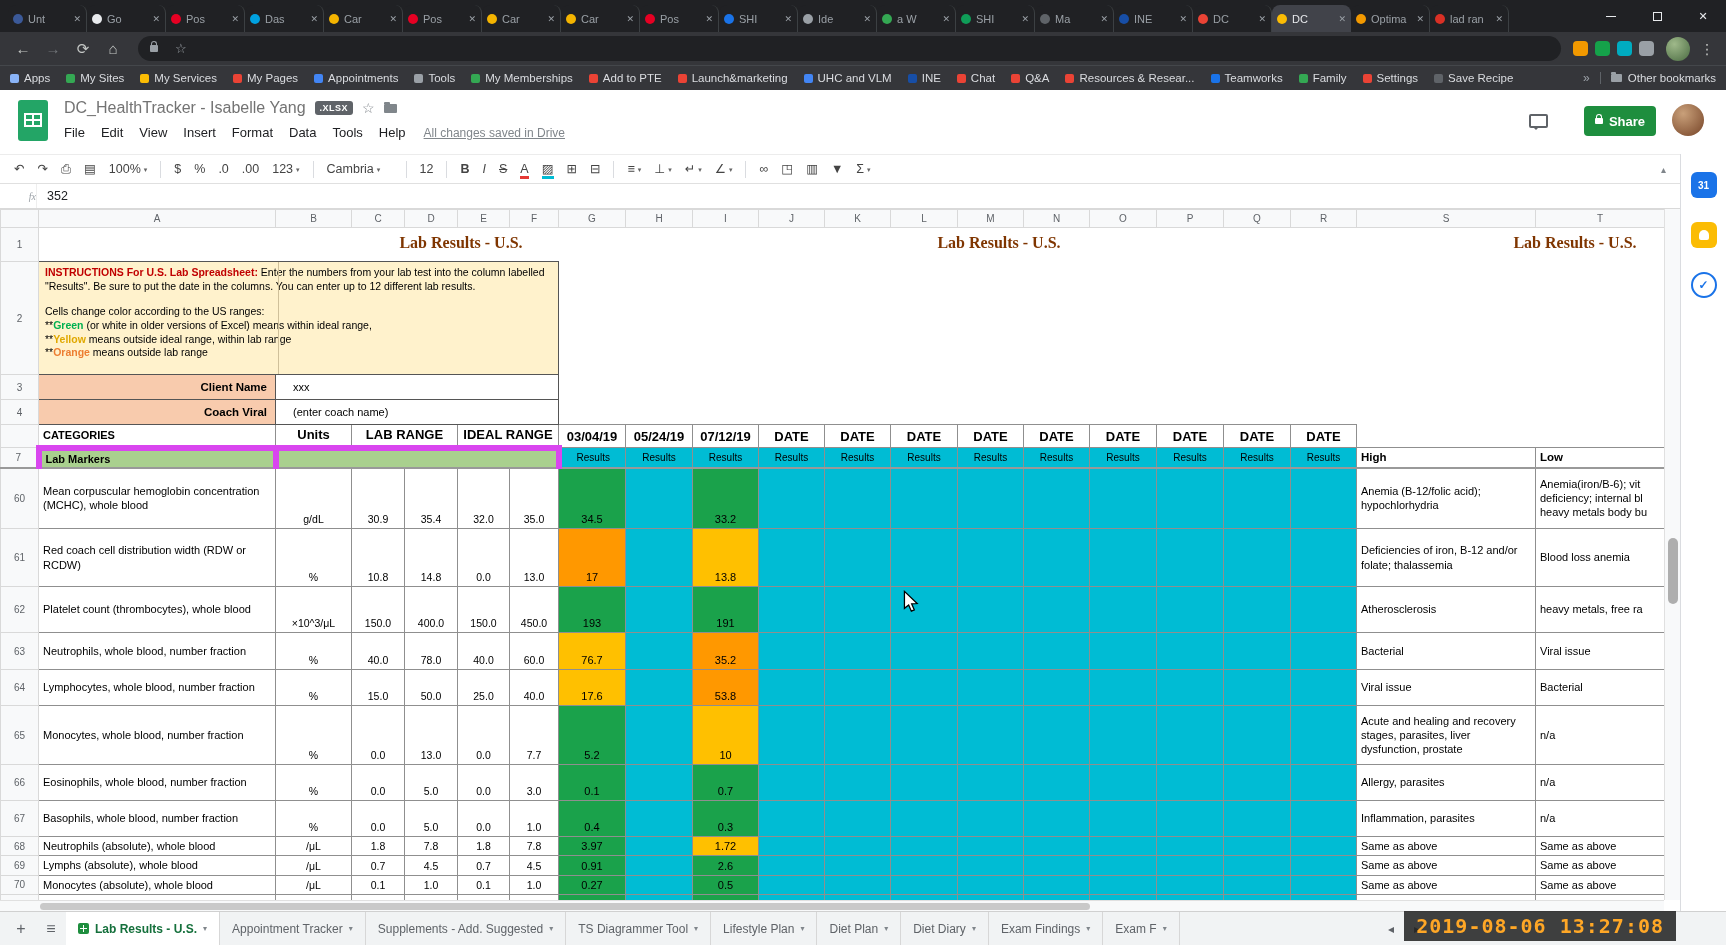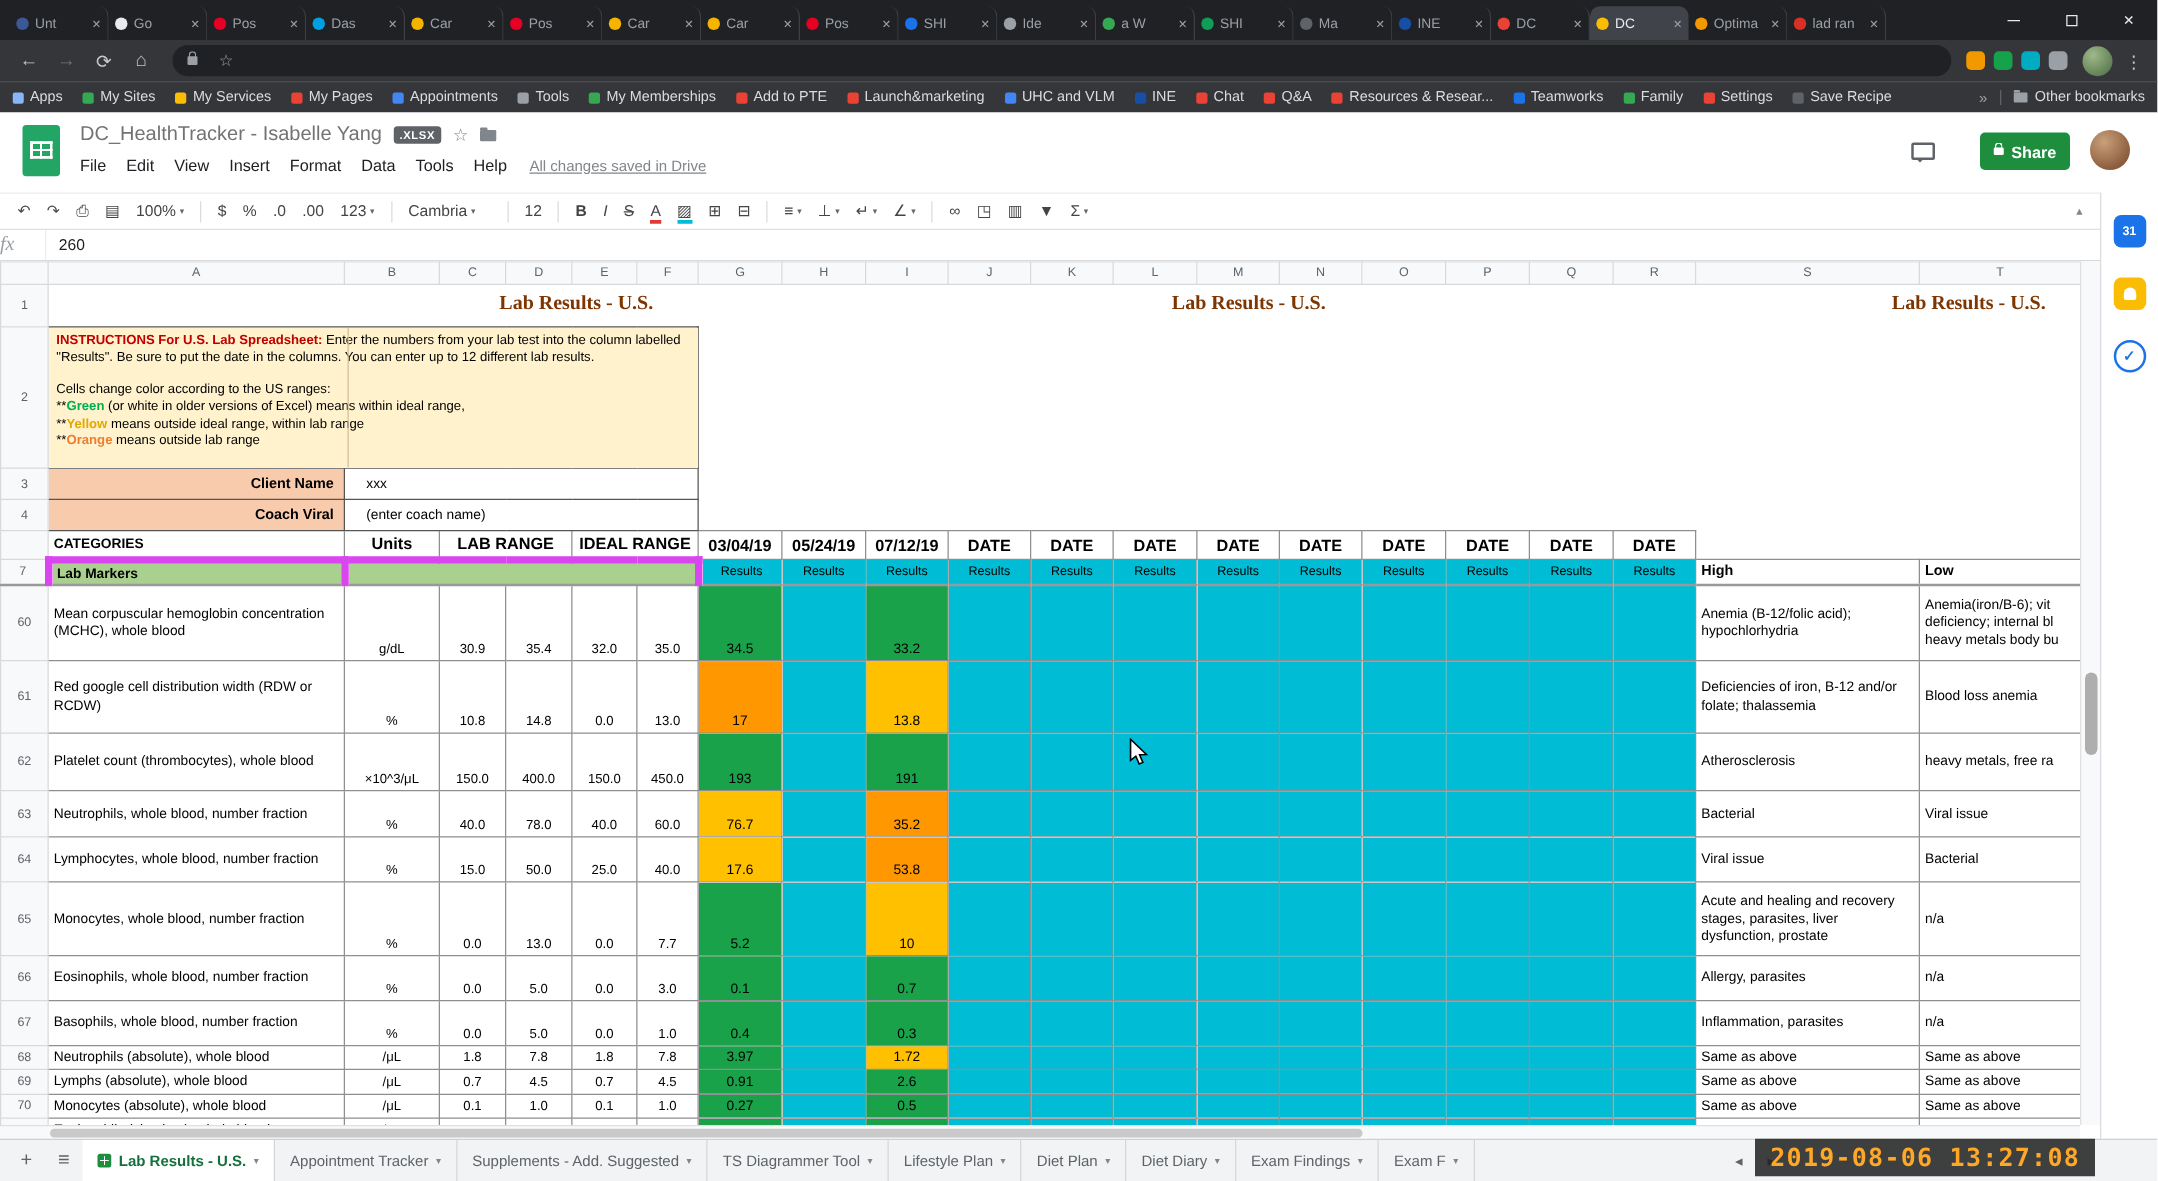--- a/index.html
+++ b/index.html
@@ -71,21 +71,21 @@
 .titem{font-size:12.5px;color:#444;display:inline-flex;align-items:center;position:relative;line-height:1;white-space:nowrap}
 .titem .caret{font-size:7px;color:#666;margin-left:3px;font-weight:normal;font-style:normal;text-decoration:none}
 .titem.bold{font-weight:bold}
 .titem.italic{font-style:italic}
 .titem.strike{text-decoration:line-through}
 .titem.wide{min-width:66px}
 .cbar{position:absolute;left:0;right:0;bottom:-4px;height:3px}
 .tsep{width:1px;height:17px;background:#dadce0}
 .collapse{color:#80868b;font-size:10px;margin-left:auto}
 .formulabar{position:absolute;left:0;top:184px;width:1680px;height:25px;background:#fff;border-bottom:1px solid #d9d9d9;display:flex;align-items:center}
-.fx{font-style:italic;font-family:"Liberation Serif",serif;color:#9aa0a6;font-size:16px;width:36px;text-align:left;flex:none}
+.fx{font-style:italic;font-family:"Liberation Serif",serif;color:#9aa0a6;font-size:10px;width:36px;text-align:right;flex:none}
 .fval{font-size:12.5px;color:#202124;padding-left:10px;border-left:1px solid #eee;height:100%;display:flex;align-items:center}
 
 .gridwrap{position:absolute;left:0;top:209px;width:1664px;height:691px;overflow:hidden;background:#fff}
 table{border-collapse:collapse;table-layout:fixed;width:1664px}
 td{overflow:hidden;font-family:"Liberation Sans",sans-serif}
 .rn{background:#f8f9fa;border:1px solid #d9d9d9;font-size:10px;color:#5f6368;text-align:center;vertical-align:middle}
 .ch{background:#f8f9fa;border:1px solid #d9d9d9;font-size:10px;color:#5f6368;text-align:center;vertical-align:middle}
 .plain{background:#fff;border:none}
 .titlerow{position:relative;padding:0}
 .sectitle{position:absolute;top:6px;transform:translateX(-50%);font-family:"Liberation Serif",serif;font-weight:bold;font-size:16px;color:var(--title);white-space:nowrap}
@@ -364,21 +364,21 @@
       <span class="titem">◳</span>
       <span class="titem">▥</span>
       <span class="titem">▼</span>
       <span class="titem">Σ<b class="caret">▾</b></span>
     </div>
   <span class="collapse">▴</span>
 </div>
 
 <div class="formulabar">
   <span class="fx">fx</span>
-  <span class="fval">260</span>
+  <span class="fval">352</span>
 </div>
 
 <div class="gridwrap">
   <table id="grid">
       <colgroup>
         <col style="width:38px">
         <col style="width:237px">
         <col style="width:76px">
         <col style="width:53px">
         <col style="width:53px">
@@ -514,21 +514,21 @@
           <td class="b cy"></td>
           <td class="b cy"></td>
           <td class="b cy"></td>
           <td class="b cy"></td>
           <td class="b cy"></td>
           <td class="b side">Anemia (B-12/folic acid); hypochlorhydria</td>
           <td class="b side">Anemia(iron/B-6); vit deficiency; internal bl heavy metals body bu</td>
         </tr>
         <tr style="height:58px">
           <td class="rn">61</td>
-          <td class="b nm">Red google cell distribution width (RDW or RCDW)</td>
+          <td class="b nm">Red coach cell distribution width (RDW or RCDW)</td>
           <td class="b num">%</td>
           <td class="b num">10.8</td>
           <td class="b num">14.8</td>
           <td class="b num">0.0</td>
           <td class="b num">13.0</td>
           <td class="b num vl orange">17</td>
           <td class="b cy"></td>
           <td class="b num vl yellow">13.8</td>
           <td class="b cy"></td>
           <td class="b cy"></td>

